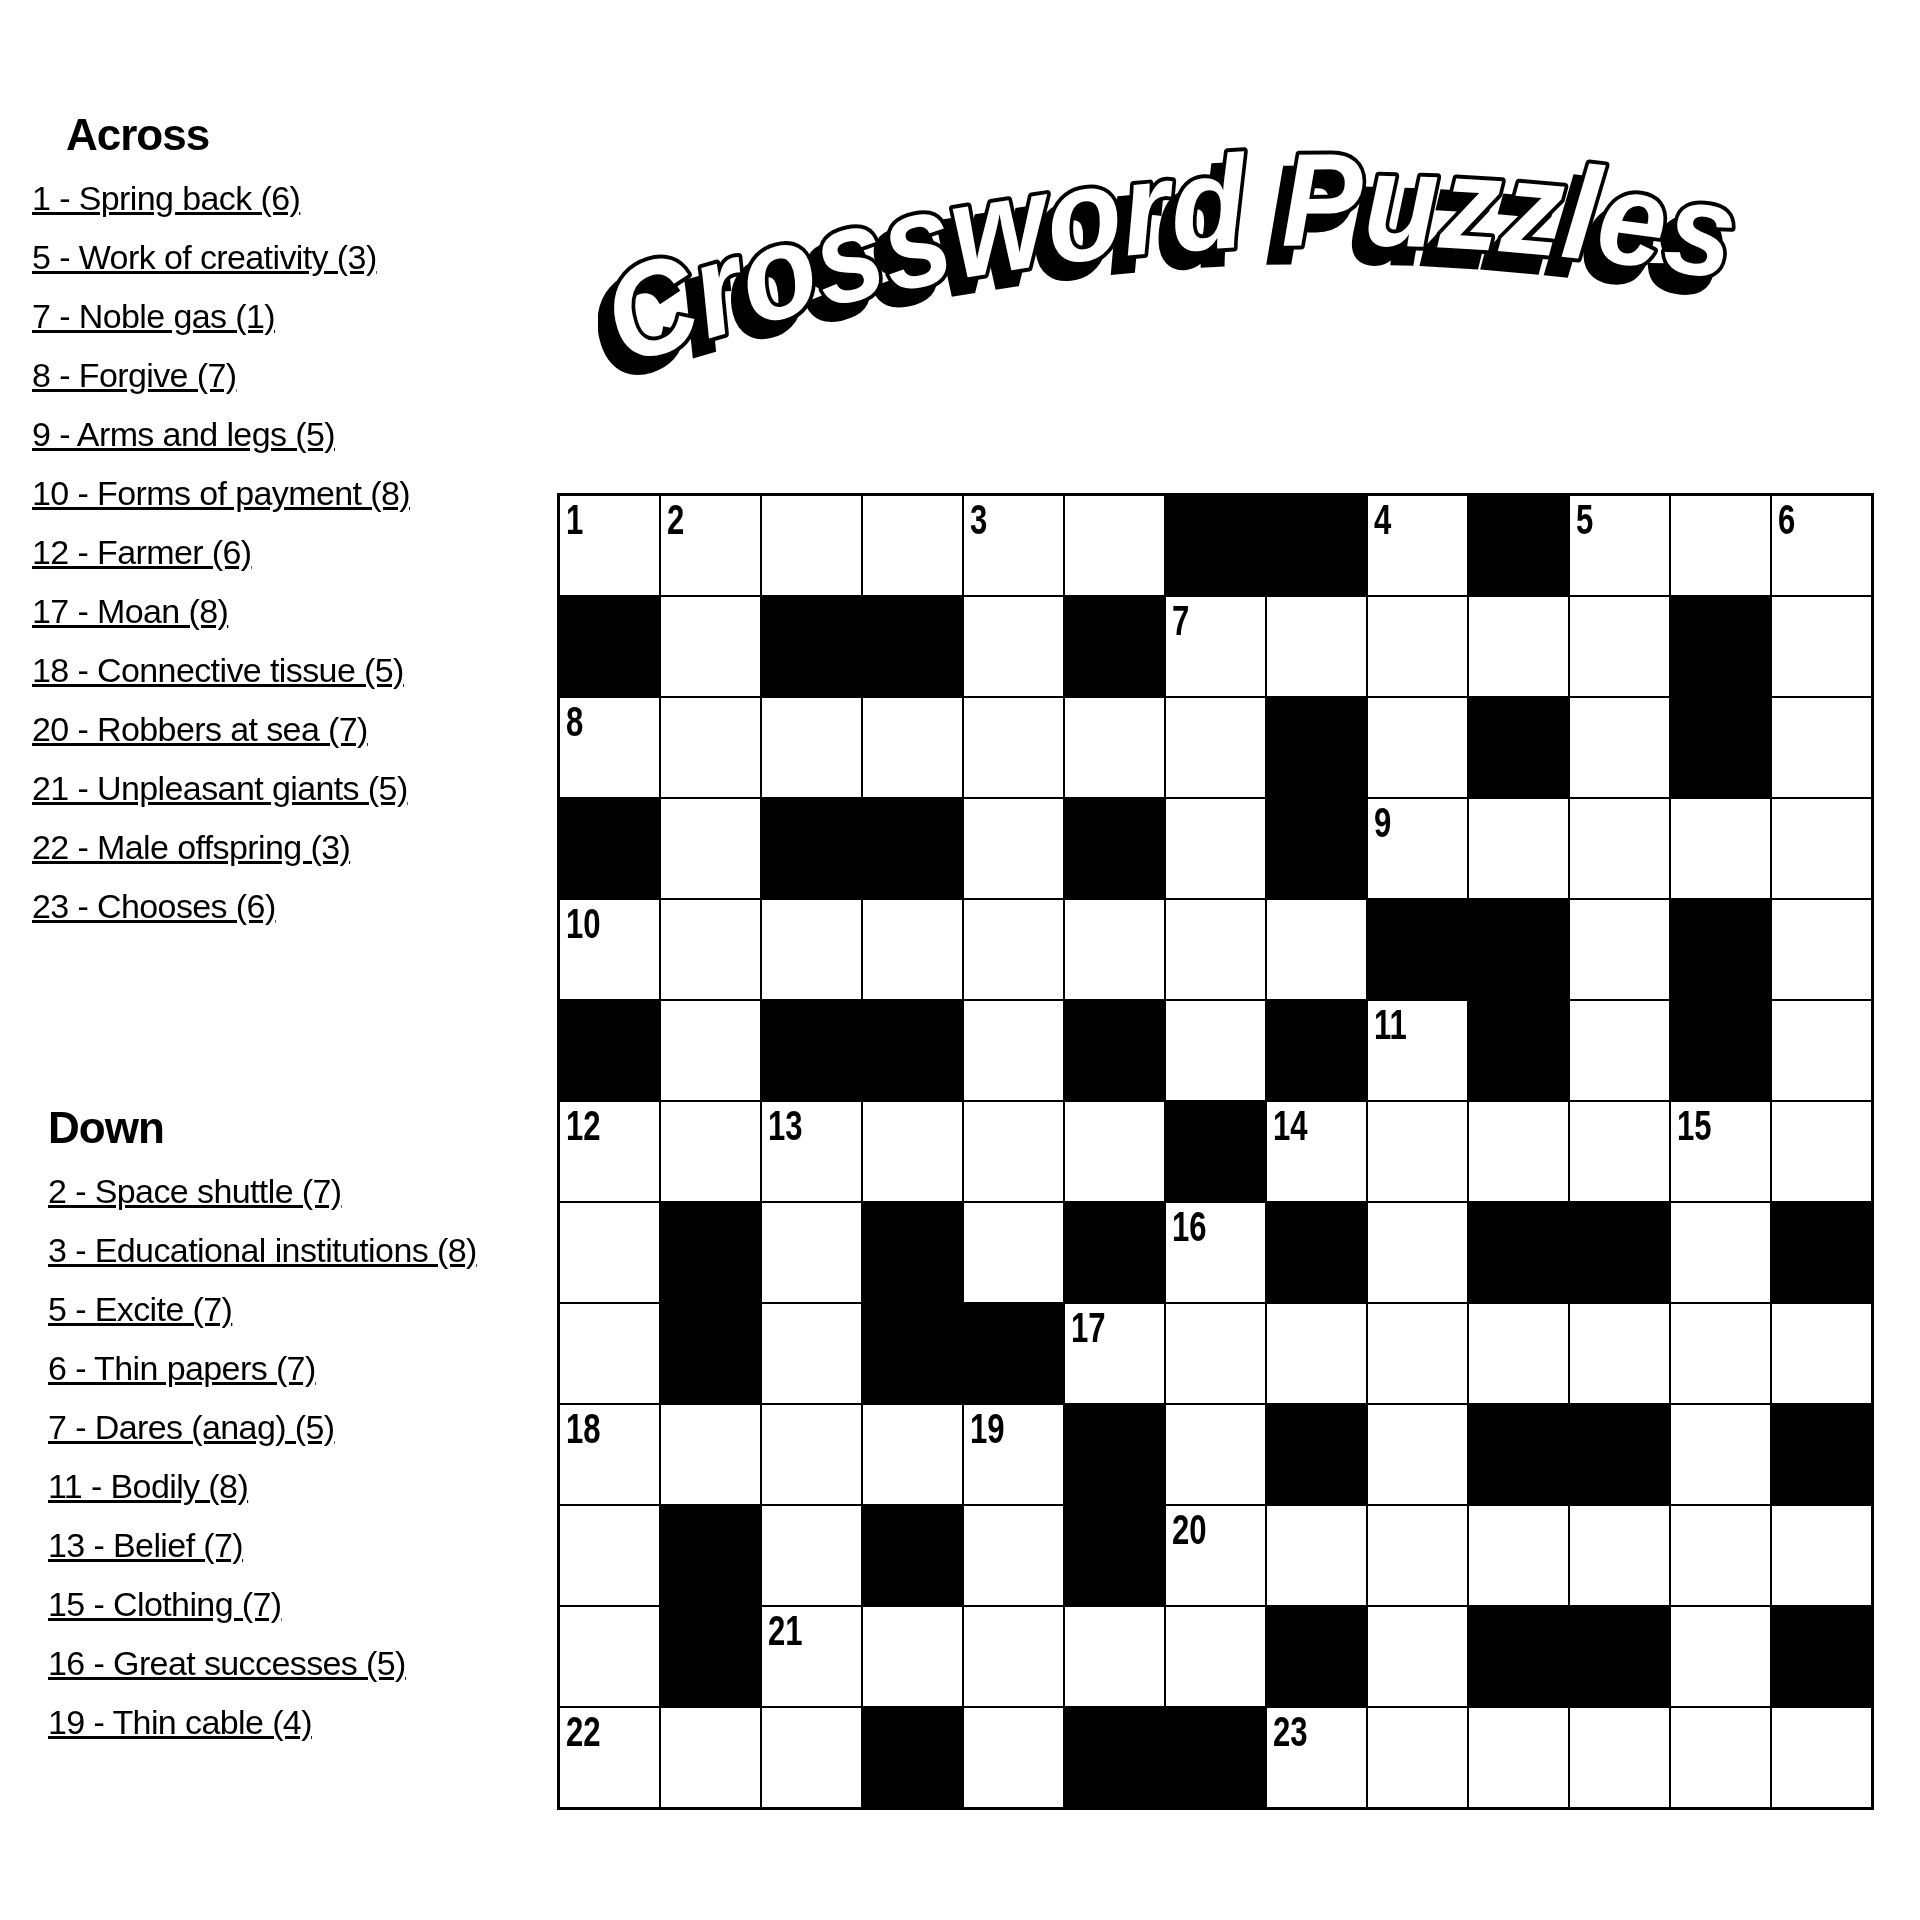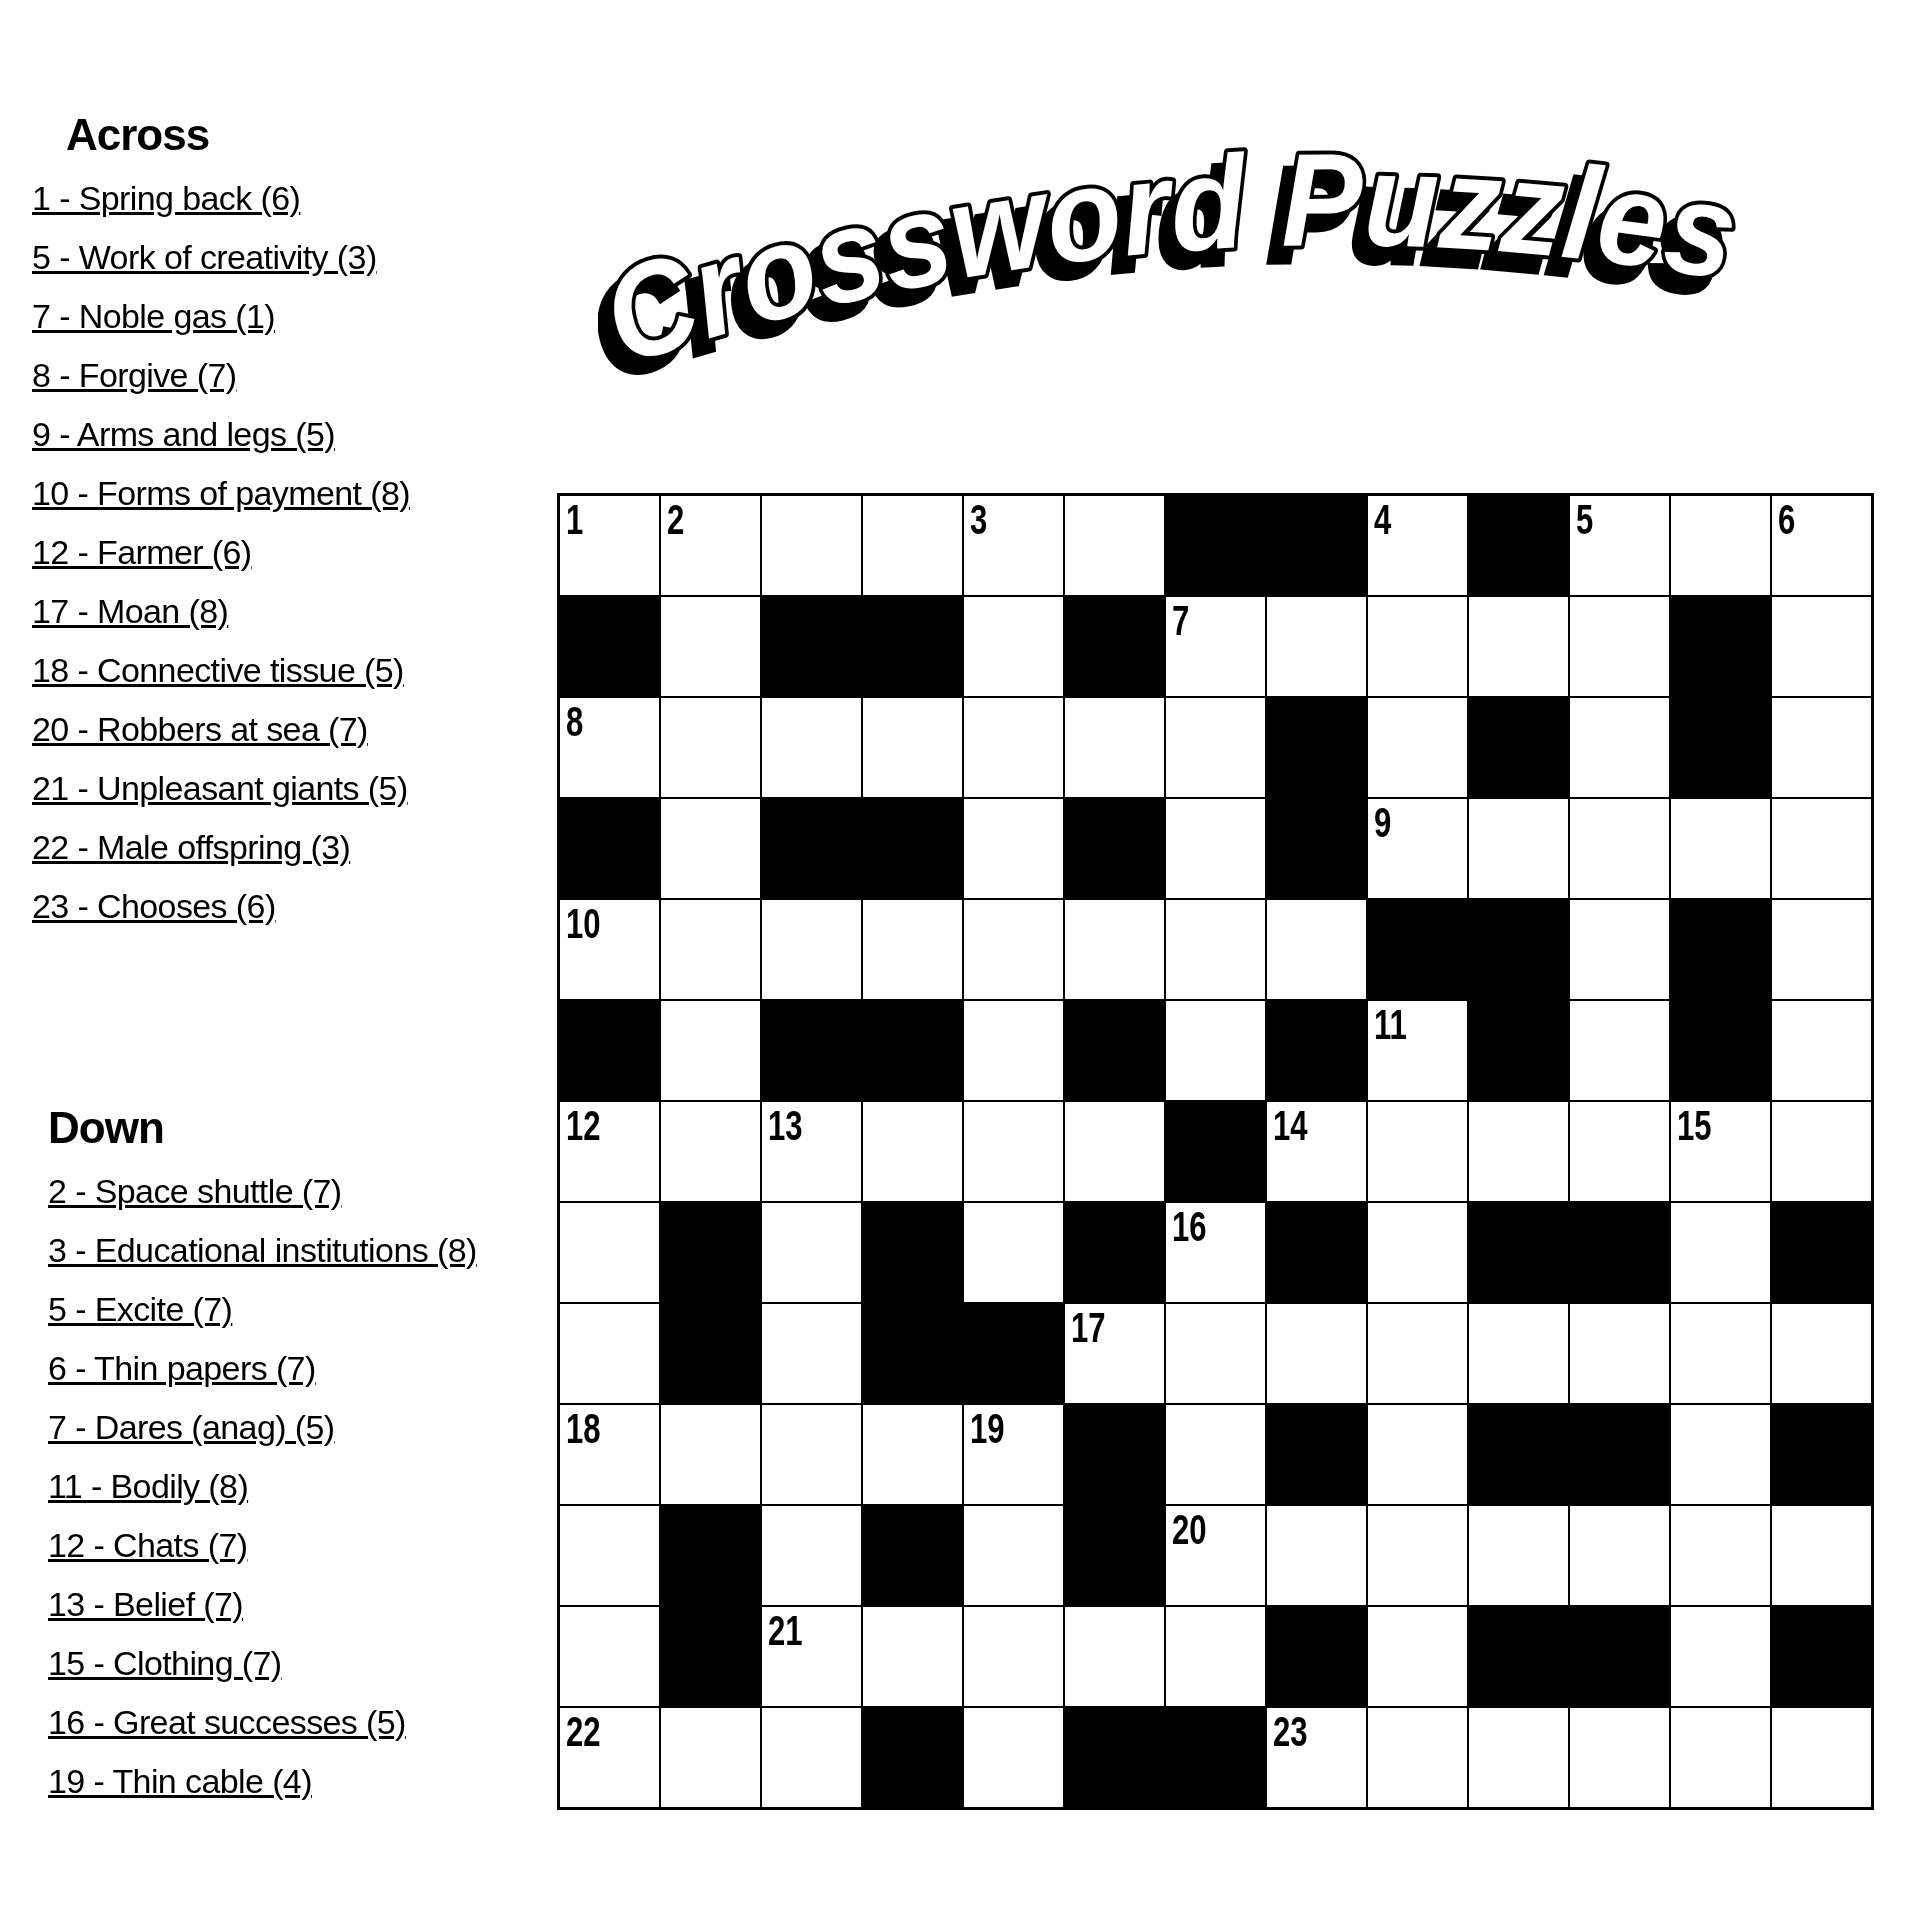--- a/index.html
+++ b/index.html
@@ -71,21 +71,20 @@
 
 <section id="down-section" class="clue-section">
   <h2>Down</h2>
   <ul id="down-list">
       <li>2 - Space shuttle (7)</li>
       <li>3 - Educational institutions (8)</li>
       <li>5 - Excite (7)</li>
       <li>6 - Thin papers (7)</li>
       <li>7 - Dares (anag) (5)</li>
       <li>11 - Bodily (8)</li>
-      <li>12 - Chats (7)</li>
       <li>13 - Belief (7)</li>
       <li>15 - Clothing (7)</li>
       <li>16 - Great successes (5)</li>
       <li>19 - Thin cable (4)</li>
     </ul>
 </section>
 
 <svg id="title-svg" width="1230" height="340" viewBox="0 0 1230 340">
   <defs>
     <path id="title-arc" d="M 25 250 Q 600 55 1185 175" fill="none"></path>

